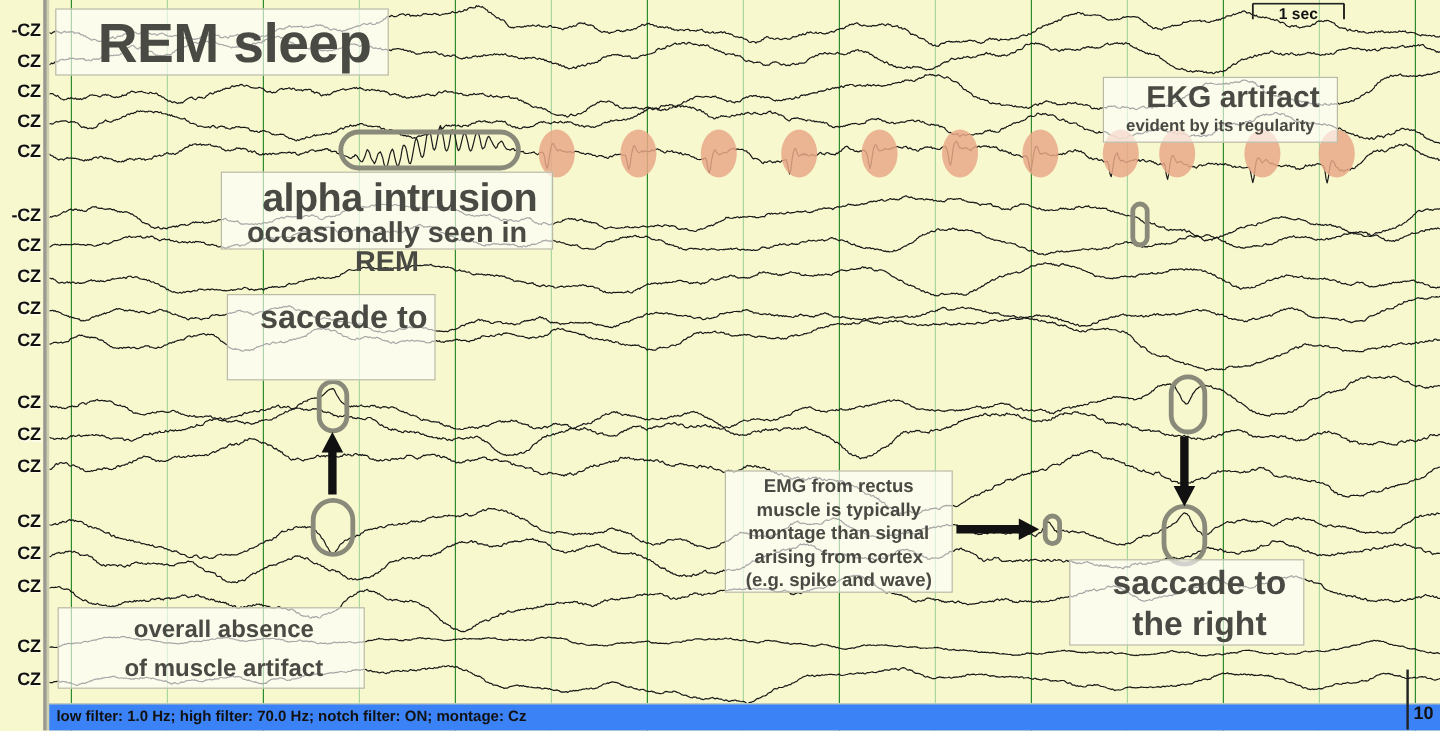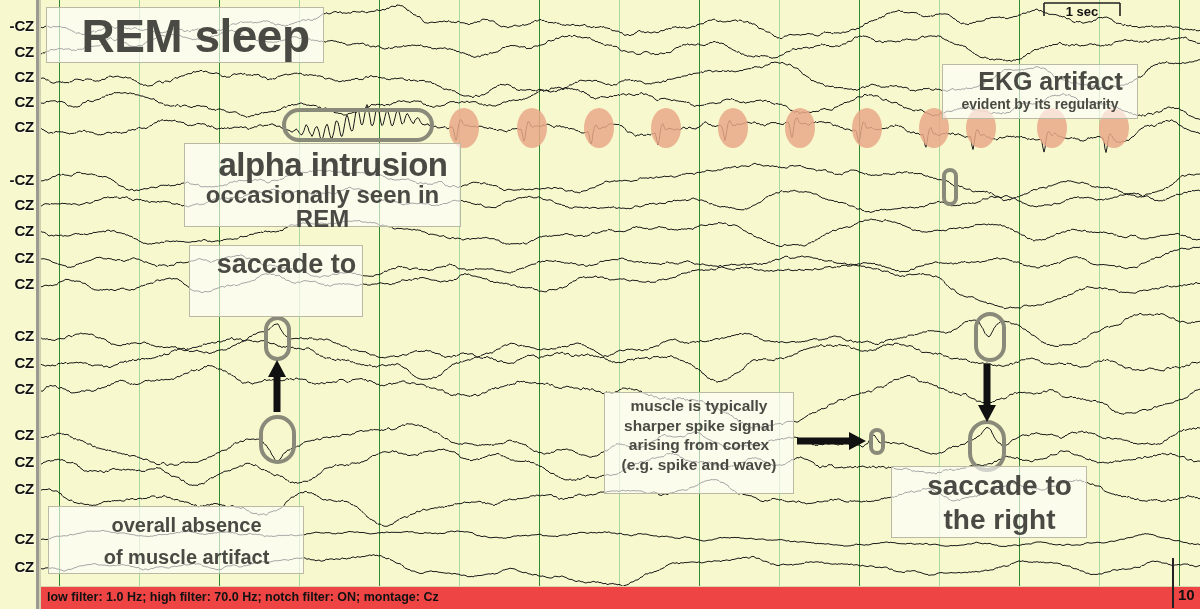--- a/index.html
+++ b/index.html
@@ -40,28 +40,28 @@
     line-height:1.02;
     z-index:5;
     box-sizing:border-box;
   }
   .callout .big{display:block;font-weight:bold;padding-left:21px;}
   .callout .sub{display:block;font-weight:bold;}
 
   #an-rem{left:46px;top:7px;width:278px;height:56px;padding-top:2px;}
   #an-rem .big{font-size:46px;letter-spacing:-0.5px;line-height:52px;}
 
-  #an-alpha{left:184px;top:143px;width:277px;height:84px;padding-top:3px;}
+  #an-alpha{left:184px;top:143px;width:277px;height:65px;padding-top:3px;}
   #an-alpha .big{font-size:33px;line-height:36px;letter-spacing:-0.5px;}
   #an-alpha .sub{font-size:24px;line-height:24px;}
 
   #an-saccade-left{left:189px;top:245px;width:174px;height:72px;padding-top:2px;}
   #an-saccade-left .big{font-size:27px;line-height:33px;}
 
-  #an-ekg{left:942px;top:64px;width:196px;height:55px;padding-top:2px;}
+  #an-ekg{left:919px;top:64px;width:196px;height:55px;padding-top:2px;}
   #an-ekg .big{font-size:25px;line-height:28px;}
   #an-ekg .sub{font-size:14px;line-height:19px;}
 
   #an-emg{left:604px;top:392px;width:190px;height:102px;padding-top:3px;}
   #an-emg .sub{font-size:15.5px;line-height:19.5px;}
 
   #an-saccade-right{left:891px;top:466px;width:196px;height:72px;padding-top:2px;}
   #an-saccade-right .big{font-size:28px;line-height:34px;}
 
   #an-muscle{left:48px;top:506px;width:256px;height:68px;padding-top:2px;}
@@ -72,21 +72,21 @@
   }
   .ekg-blob{
     position:absolute;background:#e9a887;opacity:.85;border-radius:50%;
     z-index:2;
   }
   .arrow{position:absolute;z-index:5;}
 
   
   #statusbar{
     position:absolute;left:41px;bottom:0;width:1159px;height:22px;
-    background:#ef4444;z-index:7;border-top:1px solid #d8d9b4;
+    background:#3b82f6;z-index:7;border-top:1px solid #d8d9b4;
   }
   #status-text{
     position:absolute;left:6px;top:3px;
     font-size:12.5px;font-weight:bold;color:#111;white-space:nowrap;
   }
   #sec-bar{position:absolute;left:1043px;top:2px;width:78px;height:16px;z-index:8;}
   #sec-label{
     position:absolute;left:1043px;top:4px;width:78px;text-align:center;
     font-size:13px;font-weight:bold;color:#111;z-index:9;
   }
@@ -173,22 +173,23 @@
   <div class="callout" id="an-saccade-left">
     <span class="big">saccade to</span>
   </div>
 
   <div class="callout" id="an-ekg">
     <span class="big">EKG artifact</span>
     <span class="sub">evident by its regularity</span>
   </div>
 
   <div class="callout" id="an-emg">
+    <span class="sub">EMG from rectus</span>
     <span class="sub">muscle is typically</span>
-    <span class="sub">sharper spike signal</span>
+    <span class="sub">montage than signal</span>
     <span class="sub">arising from cortex</span>
     <span class="sub">(e.g. spike and wave)</span>
   </div>
 
   <div class="callout" id="an-saccade-right">
     <span class="big">saccade to</span>
     <span class="big">the right</span>
   </div>
 
   <div class="callout" id="an-muscle">

